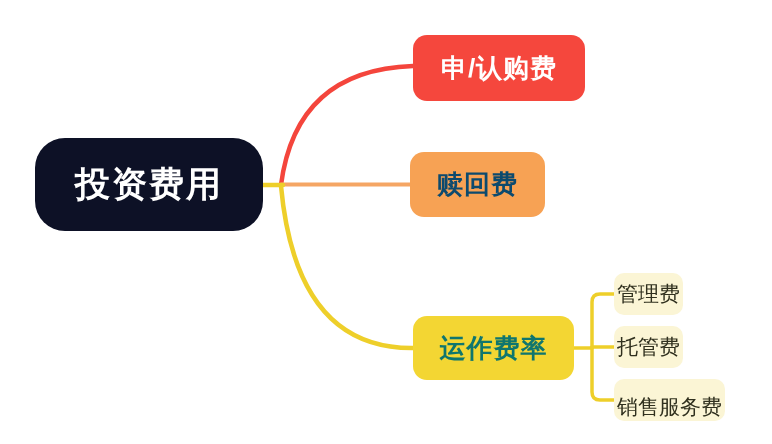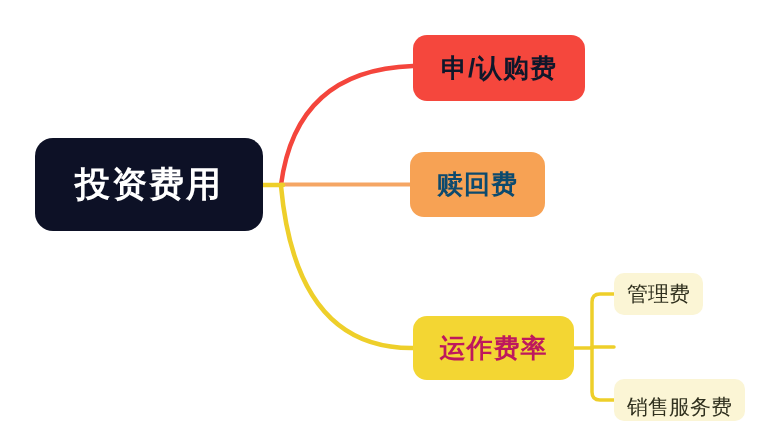--- a/index.html
+++ b/index.html
@@ -34,38 +34,38 @@
     justify-content: center;
     box-sizing: border-box;
     cursor: pointer;
     white-space: nowrap;
   }
   .node-root {
     left: 35px;
     top: 138px;
     width: 228px;
     height: 93px;
-    border-radius: 18px;
+    border-radius: 30px;
     font-size: 35px;
     font-weight: 700;
     letter-spacing: 2px;
   }
   .node-branch {
     border-radius: 14px;
     font-size: 26px;
     font-weight: 600;
     letter-spacing: 1px;
   }
   .node-branch-1 { left: 413px; top: 35px;  width: 172px; height: 66px; }
   .node-branch-2 { left: 410px; top: 152px; width: 135px; height: 65px; }
   .node-branch-3 { left: 413px; top: 316px; width: 161px; height: 64px; }
   .node-leaf {
     left: 614px;
     height: 42px;
-    padding: 0 13px;
+    padding: 0 3px;
     border-radius: 10px;
     font-size: 21px;
     font-weight: 400;
   }
   .node-leaf-1 { top: 273px; }
   .node-leaf-2 { top: 326px; }
   .node-leaf-3 { top: 379px; align-items: flex-end; }
 </style>
 </head>
 <body>
@@ -85,34 +85,37 @@
     <path d="M 573 348 L 592 348" stroke-width="3.5" stroke="#eecf2a"></path>
     <path d="M 592 348 L 592 302 Q 592 294 600 294 L 614 294" stroke-width="3.5" stroke="#eecf2a"></path>
     <path d="M 592 347 L 614 347" stroke-width="3.5" stroke="#eecf2a"></path>
     <path d="M 592 348 L 592 392 Q 592 400 600 400 L 614 400" stroke-width="3.5" stroke="#eecf2a"></path>
   </svg>
 
   <div class="node node-root" style="background-color: rgb(13, 17, 38); color: rgb(255, 255, 255);">
     <span>投资费用</span>
   </div>
 
-  <div class="node node-branch node-branch-1" style="background-color: rgb(245, 71, 61); color: #0f172a; justify-content: center;">
+  <div class="node node-branch node-branch-1" style="background-color: rgb(245, 71, 61); color: #ffffff; justify-content: center;">
     <span>申/认购费</span>
   </div>
 
   <div class="node node-branch node-branch-2" style="background-color: rgb(247, 162, 84); color: #0c4a6e;">
     <span>赎回费</span>
   </div>
 
-  <div class="node node-branch node-branch-3" style="background-color: rgb(243, 214, 51); color: #be185d;">
+  <div class="node node-branch node-branch-3" style="background-color: rgb(243, 214, 51); color: #0f766e;">
     <span>运作费率</span>
   </div>
 
   <div class="node node-leaf node-leaf-1" style="background-color: rgb(251, 245, 213); color: rgb(48, 48, 30);">
     <span>管理费</span>
   </div>
 
+  <div class="node node-leaf node-leaf-2" style="background-color: rgb(251, 245, 213); color: rgb(48, 48, 30);">
+    <span>托管费</span>
+  </div>
 
   <div class="node node-leaf node-leaf-3" style="background-color: rgb(251, 245, 213); color: rgb(48, 48, 30);">
     <span>销售服务费</span>
   </div>
 
 </div>
 
 </body></html>

